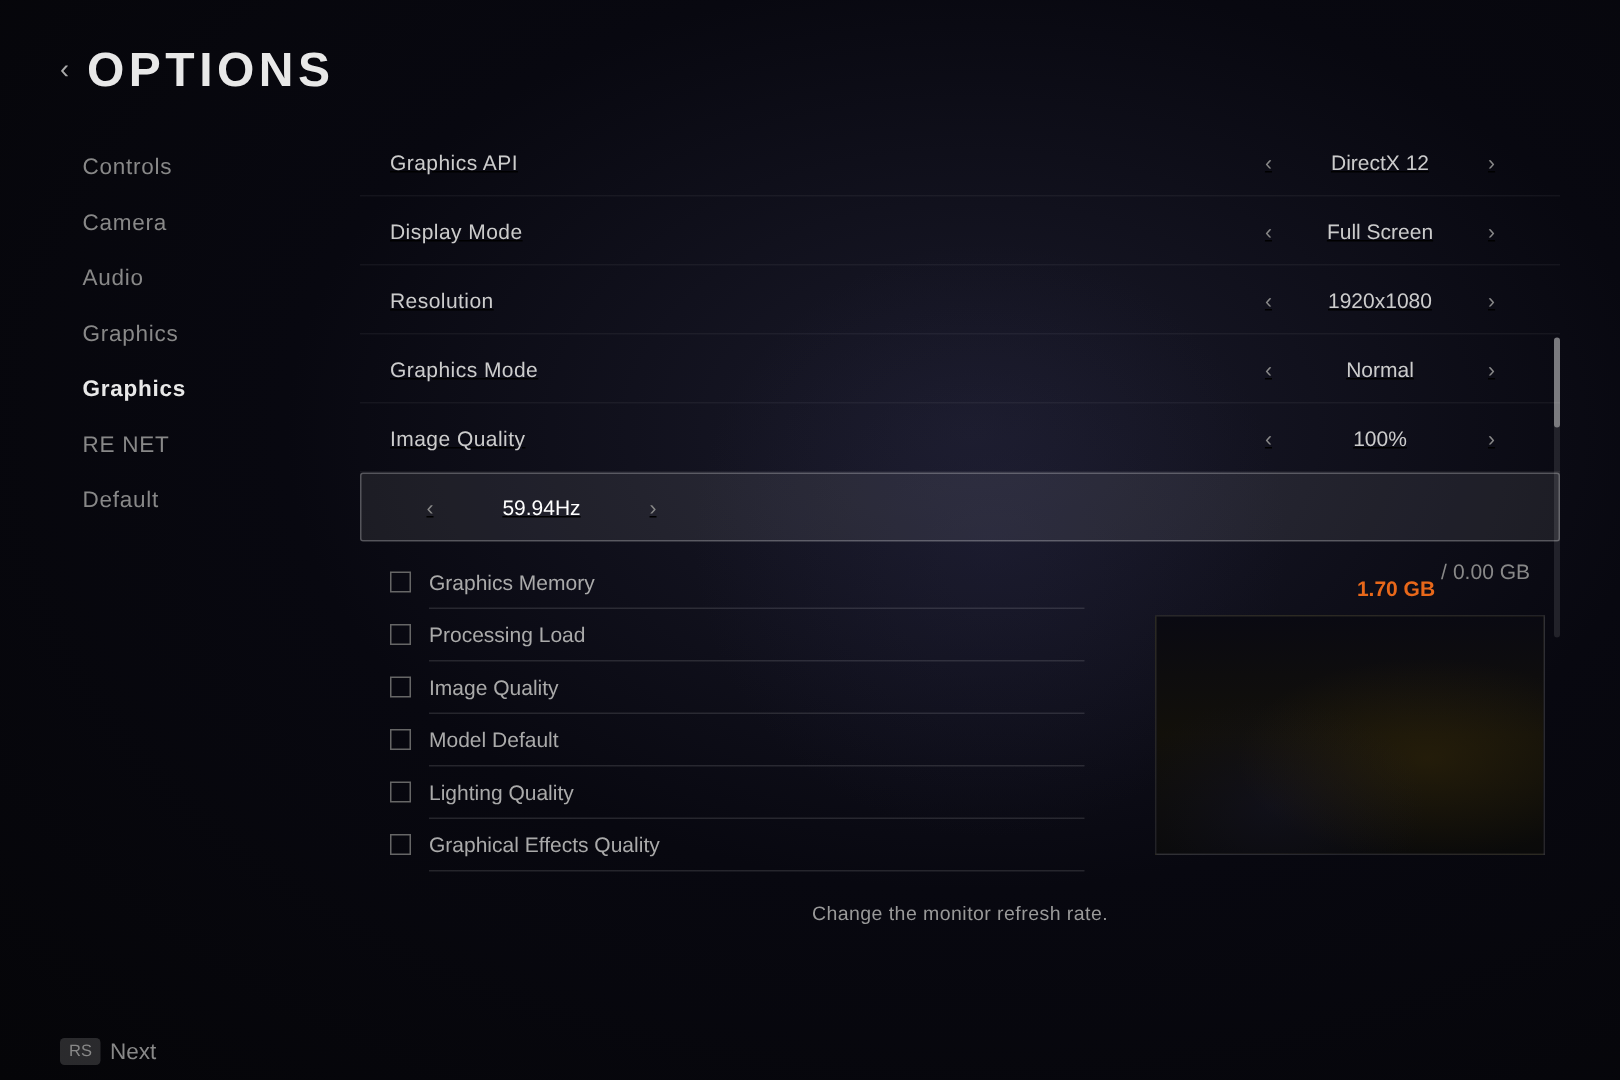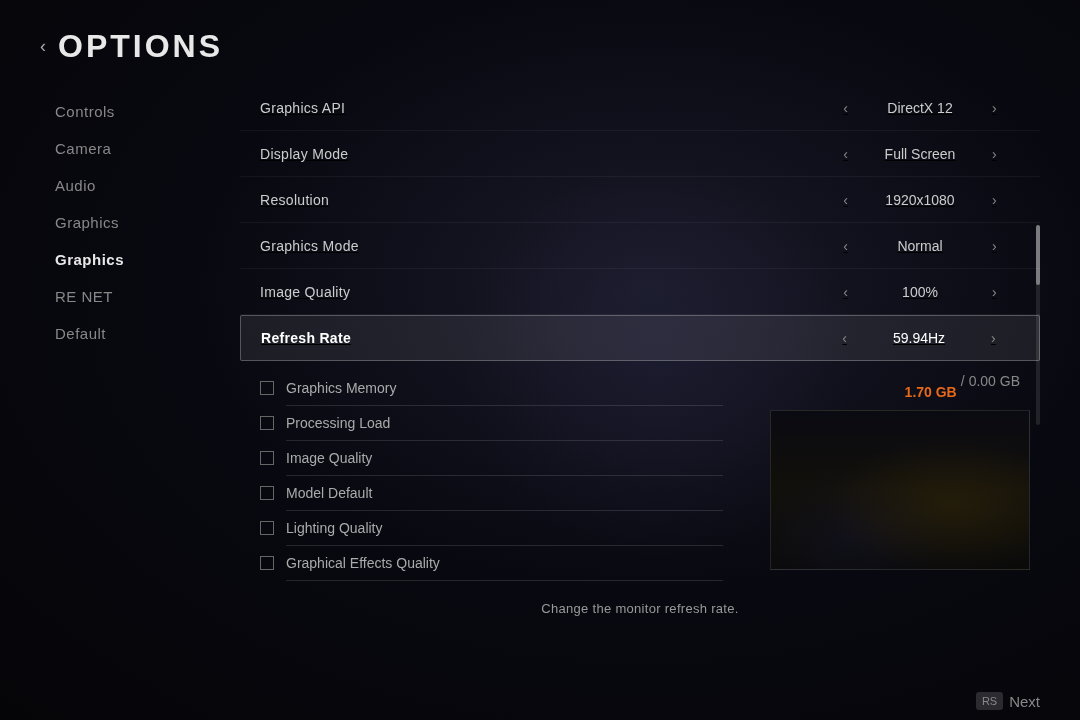--- a/index.html
+++ b/index.html
@@ -269,21 +269,20 @@
       padding: 14px 0 8px 0;
       text-align: center;
       color: #999;
       font-size: 13px;
       letter-spacing: 0.3px;
     }
 
     
     .nav-footer {
       display: flex;
-      justify-content: flex-end;
       align-items: center;
       padding: 4px 40px 10px 40px;
       gap: 6px;
     }
 
     .nav-button {
       display: flex;
       align-items: center;
       gap: 6px;
     }
@@ -369,21 +368,20 @@
         <div class="setting-row">
           <span class="setting-label">Image Quality</span>
           <div class="setting-value-area">
             <span class="chevron">‹</span>
             <span class="setting-value">100%</span>
             <span class="chevron">›</span>
           </div>
         </div>
 
         <div class="setting-row highlighted">
-          <span class="setting-label">Refresh Rate</span>
           <div class="setting-value-area">
             <span class="chevron">‹</span>
             <span class="setting-value">59.94Hz</span>
             <span class="chevron">›</span>
           </div>
         </div>
 
       </div>
 
       <div class="scrollbar">

